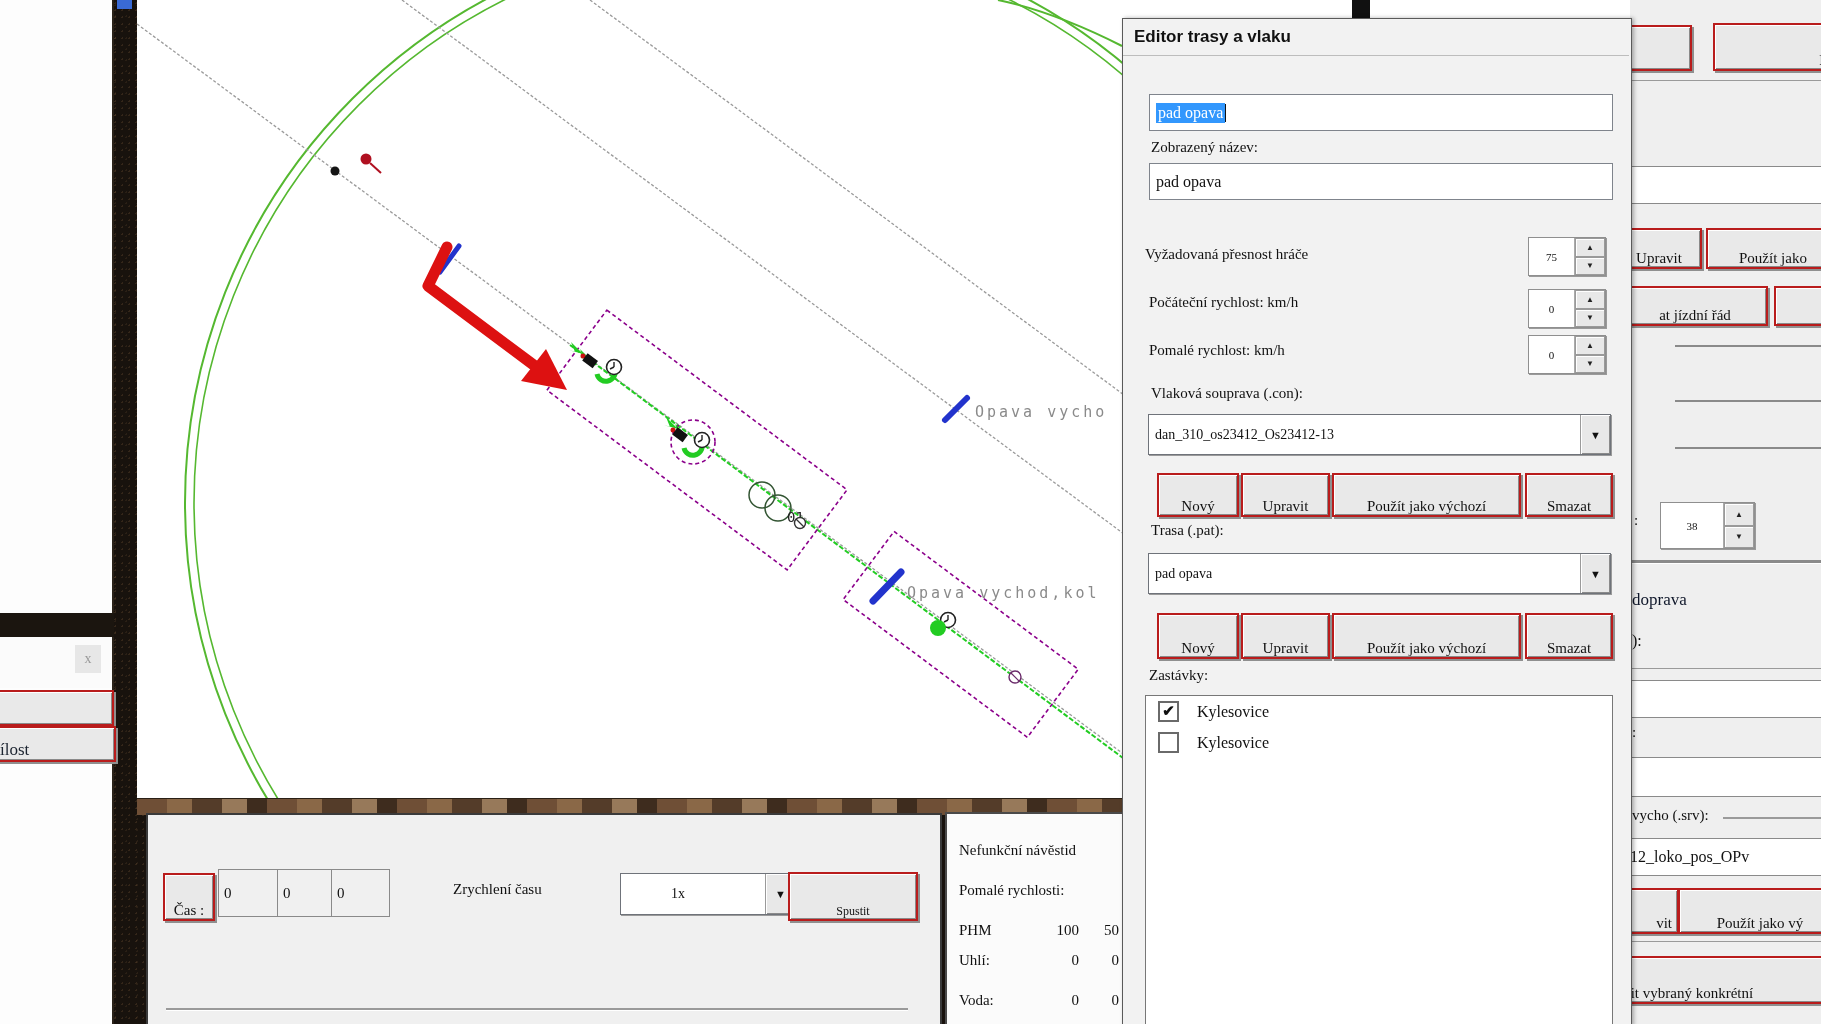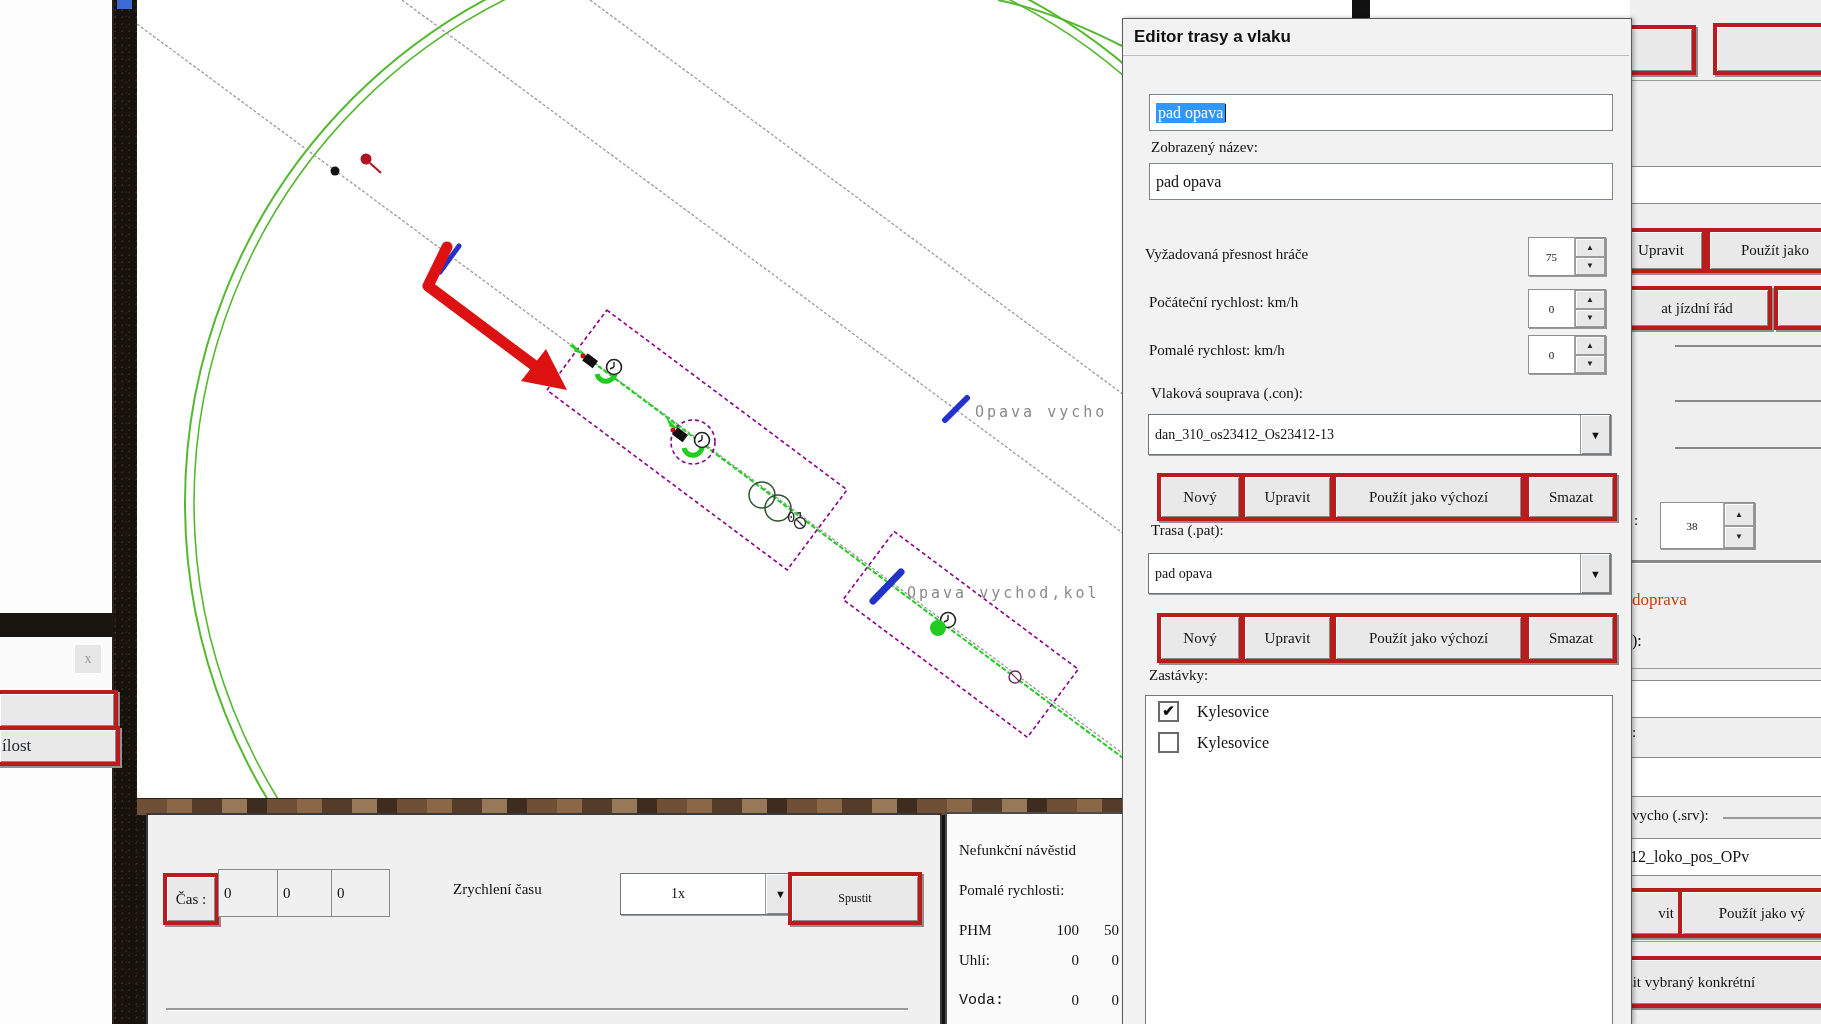--- a/index.html
+++ b/index.html
@@ -4,23 +4,23 @@
 <style>
   html,body{margin:0;padding:0;}
   #screen{position:relative;width:1821px;height:1024px;overflow:hidden;
     background-color:#18120d;
     background-image:radial-gradient(rgba(150,110,70,.22) 1px,transparent 1px),
                      radial-gradient(rgba(70,50,32,.4) 1px,transparent 1px);
     background-size:7px 7px,11px 11px;
     font-family:"Liberation Serif",serif;color:#111;}
   .abs{position:absolute;}
   .sans{font-family:"Liberation Sans",sans-serif;}
-  .b3{background:#e9e9e9;border:4px solid #b91c1c;
+  .b3{background:#e9e9e9;border:2px solid #b91c1c;
       box-shadow:inset 1px 1px 0 #ffffff,inset -1px -1px 0 #8a8a8a,2px 2px 0 #8f8f8f;
-      display:flex;align-items:center;justify-content:center;
+      display:flex;align-items:flex-end;justify-content:center;
       font-size:15px;white-space:nowrap;overflow:hidden;}
   .field{background:#fff;border:1px solid #7f848c;font-size:15px;
       display:flex;align-items:center;padding:0 6px;white-space:nowrap;overflow:hidden;}
   .flat{background:#f0f0f0;border:1px solid #8a8a8a;font-size:15px;
       display:flex;align-items:center;padding:0 5px;}
   .lbl{font-size:15px;white-space:nowrap;}
   .spin{display:flex;border:1px solid #8f8f8f;background:#fff;box-shadow:1px 1px 0 #9a9a9a;}
   .spin .val{flex:1;display:flex;align-items:center;justify-content:center;font-size:11px;background:#fff;}
   .spin .btns{width:30px;display:flex;flex-direction:column;border-left:1px solid #aaa;}
   .spin .btns div{flex:1;background:#e8e8e8;border:1px solid #9a9a9a;
@@ -178,21 +178,21 @@
       <span style="width:72px;">PHM</span>
       <span style="width:48px;text-align:right;">100</span>
       <span style="width:40px;text-align:right;">50</span>
     </div>
     <div class="abs lbl" style="left:12px;top:138px;width:160px;display:flex;">
       <span style="width:72px;">Uhlí:</span>
       <span style="width:48px;text-align:right;">0</span>
       <span style="width:40px;text-align:right;">0</span>
     </div>
     <div class="abs lbl" style="left:12px;top:178px;width:160px;display:flex;">
-      <span style="width:72px;font-family:Liberation Mono, monospace;">Voda:</span>
+      <span style="width:72px;">Voda:</span>
       <span style="width:48px;text-align:right;">0</span>
       <span style="width:40px;text-align:right;">0</span>
     </div>
   </div>
 
   <div class="abs" style="left:1630px;top:0;width:191px;height:1024px;background:#efefef;">
     <div class="abs b3" style="left:-10px;top:25px;width:68px;height:42px;"></div>
     <div class="abs b3" style="left:83px;top:23px;width:120px;height:44px;justify-content:flex-end;padding-right:4px;">
       <span>Po</span>
       </div>
@@ -214,21 +214,21 @@
     <div class="abs lbl" style="left:4px;top:512px;">
       <span>:</span></div>
     <div class="abs spin" style="left:30px;top:502px;width:93px;height:45px;">
       <div class="val">38</div>
       <div class="btns">
           <div>▲</div>
       <div>▼</div>
         </div>
     </div>
     <div class="abs" style="left:0;top:560px;width:191px;height:3px;background:#8a8a8a;border-bottom:1px solid #fff;"></div>
-    <div class="abs lbl" style="left:2px;top:590px;color:#c2410c;font-size:17px;">
+    <div class="abs lbl" style="left:2px;top:590px;color:#0f172a;font-size:17px;">
       <span>doprava</span></div>
     <div class="abs lbl" style="left:2px;top:632px;font-size:16px;">
       <span>):</span></div>
     <div class="abs hline" style="left:0;top:668px;width:191px;"></div>
     <div class="abs" style="left:0;top:680px;width:191px;height:36px;background:#fff;border-top:1px solid #8a8a8a;border-bottom:1px solid #8a8a8a;"></div>
     <div class="abs lbl" style="left:2px;top:724px;">
       <span>:</span></div>
     <div class="abs" style="left:0;top:757px;width:191px;height:38px;background:#fff;border-top:1px solid #8a8a8a;border-bottom:1px solid #8a8a8a;"></div>
     <div class="abs lbl" style="left:2px;top:807px;">
       <span>vycho (.srv):</span></div>

